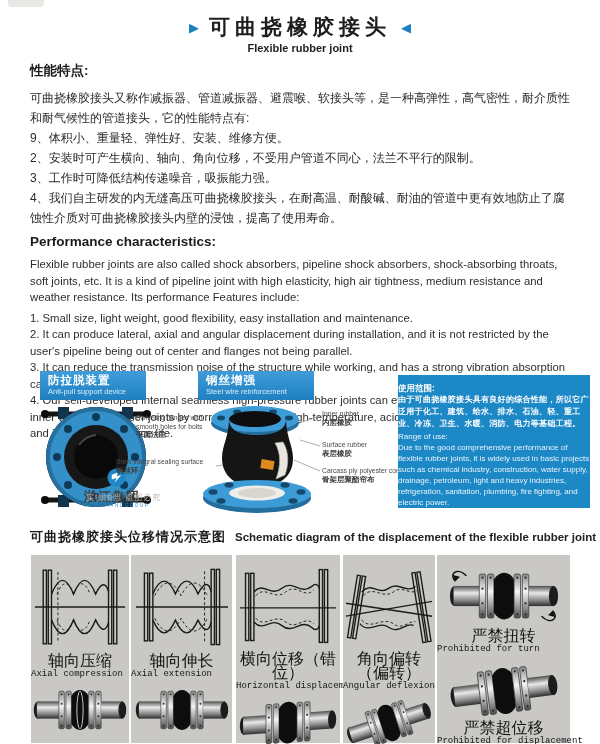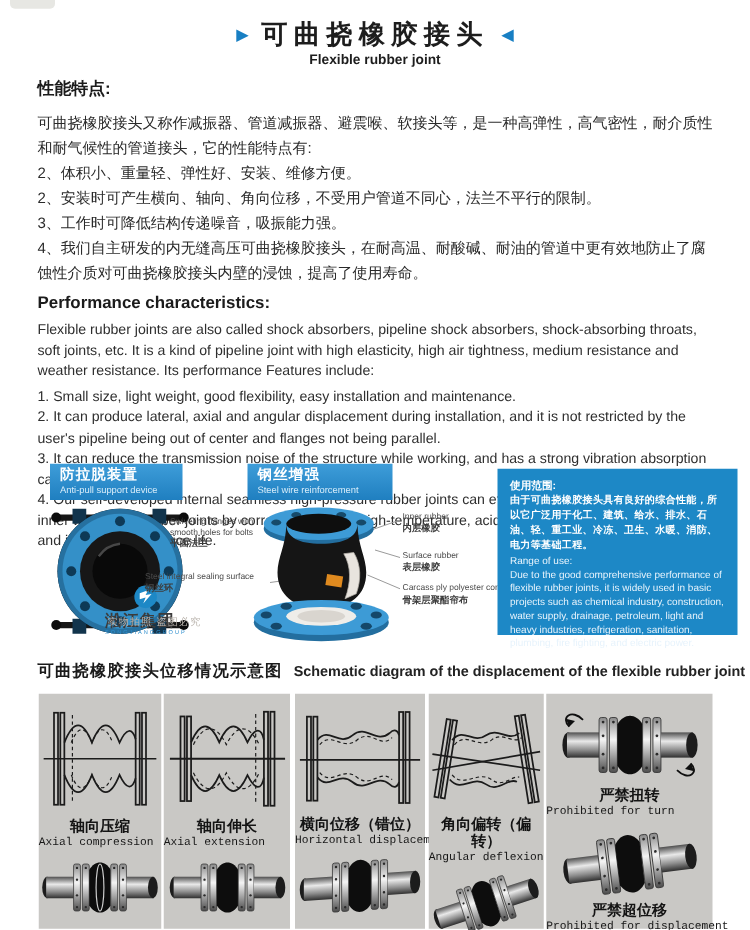--- a/index.html
+++ b/index.html
@@ -41,35 +41,35 @@
   .wm-text .wm-cn{font-size:13px;font-weight:bold;color:#3b3b3b;letter-spacing:1px;line-height:13px;}
   .wm-text .wm-en{font-size:4.5px;color:#2f8fce;letter-spacing:1.6px;line-height:5px;}
   .wm-notice{position:absolute;left:86px;top:126px;font-size:8px;color:#b9b3ac;letter-spacing:1px;text-align:right;}
 
   .lbl{position:absolute;font-size:6.8px;color:#4a4a4a;line-height:8.5px;}
   .lbl .l-cn{font-size:7.5px;font-weight:bold;color:#3c3c3c;}
   .lbl.mid{width:80px;text-align:left;}
   .lbl.rt{width:86px;text-align:left;white-space:nowrap;}
 
   .bluebox{position:absolute;left:398px;top:9px;width:192px;height:133px;background:#1d88c6;
-           box-sizing:border-box;padding:8px 10px;color:#fff;}
+           box-sizing:border-box;padding:8px 0;color:#fff;}
   .bb-title{font-size:8.5px;font-weight:bold;line-height:11px;}
   .bb-cn{font-size:8px;font-weight:bold;line-height:12px;letter-spacing:.3px;}
   .bb-ent{font-size:8px;line-height:11px;margin-top:1px;color:#eaf5fd;}
   .bb-en{font-size:8px;line-height:11px;color:#e7f3fc;}
 
   
   .schem-head{position:absolute;left:30px;top:528px;display:flex;align-items:baseline;gap:9px;}
   .schem-cn{font-size:13px;font-weight:bold;color:#1b1b1b;letter-spacing:1px;}
   .schem-en{font-size:11.5px;font-weight:bold;color:#222;}
 
   .panel{position:absolute;top:555px;height:188px;background:#c9c8c5;box-sizing:border-box;}
   .panel .draw{display:block;margin:6px auto 0 auto;}
-  .panel .cap-cn{text-align:center;font-family:"Liberation Serif",serif;font-weight:bold;
-                 font-size:12px;color:#141414;line-height:14px;margin-top:1px;}
+  .panel .cap-cn{text-align:center;font-family:"Liberation Serif",serif;font-weight:normal;
+                 font-size:16px;color:#141414;line-height:14px;margin-top:1px;}
   .panel .cap-en{font-family:"Liberation Mono",monospace;
                  font-size:9px;color:#161616;line-height:12px;white-space:nowrap;}
   .panel .render{display:block;margin:4px auto 0 auto;}
   .p1{left:31px;width:98px;}
   .p2{left:131px;width:101px;}
   .p3{left:236px;width:104px;}
   .p4{left:343px;width:92px;}
   .p5{left:437px;width:133px;}
   .p5 .cap-cn{margin-top:0;}
 </style>
@@ -124,21 +124,21 @@
   <div class="title-row">
     <span class="tri">▶</span>
     <h1 class="title-cn">可曲挠橡胶接头</h1>
     <span class="tri">◀</span>
   </div>
   <div class="title-en">Flexible rubber joint</div>
 
   <div class="content">
     <div class="h-cn">性能特点:</div>
     <p class="p-cn">可曲挠橡胶接头又称作减振器、管道减振器、避震喉、软接头等，是一种高弹性，高气密性，耐介质性和耐气候性的管道接头，它的性能特点有:</p>
-    <p class="p-cn">2、体积小、重量轻、弹性好、安装、维修方便。</p>
+    <p class="p-cn">9、体积小、重量轻、弹性好、安装、维修方便。</p>
     <p class="p-cn">2、安装时可产生横向、轴向、角向位移，不受用户管道不同心，法兰不平行的限制。</p>
     <p class="p-cn">3、工作时可降低结构传递噪音，吸振能力强。</p>
     <p class="p-cn">4、我们自主研发的内无缝高压可曲挠橡胶接头，在耐高温、耐酸碱、耐油的管道中更有效地防止了腐蚀性介质对可曲挠橡胶接头内壁的浸蚀，提高了使用寿命。</p>
     <div class="h-en">Performance characteristics:</div>
     <p class="p-en intro">Flexible rubber joints are also called shock absorbers, pipeline shock absorbers, shock-absorbing throats, soft joints, etc. It is a kind of pipeline joint with high elasticity, high air tightness, medium resistance and weather resistance. Its performance Features include:</p>
     <p class="p-en">1. Small size, light weight, good flexibility, easy installation and maintenance.</p>
     <p class="p-en">2. It can produce lateral, axial and angular displacement during installation, and it is not restricted by the user's pipeline being out of center and flanges not being parallel.</p>
     <p class="p-en">3. It can reduce the transmission noise of the structure while working, and has a strong vibration absorption capacity.</p>
     <p class="p-en">4. Our self-developed internal seamless high-pressure rubber joints can effectively prevent corrosion of the inner wall of the rubber joints by corrosive media in high-temperature, acid-base, and oil-resistant pipelines, and increase the service life.</p>
   </div>

